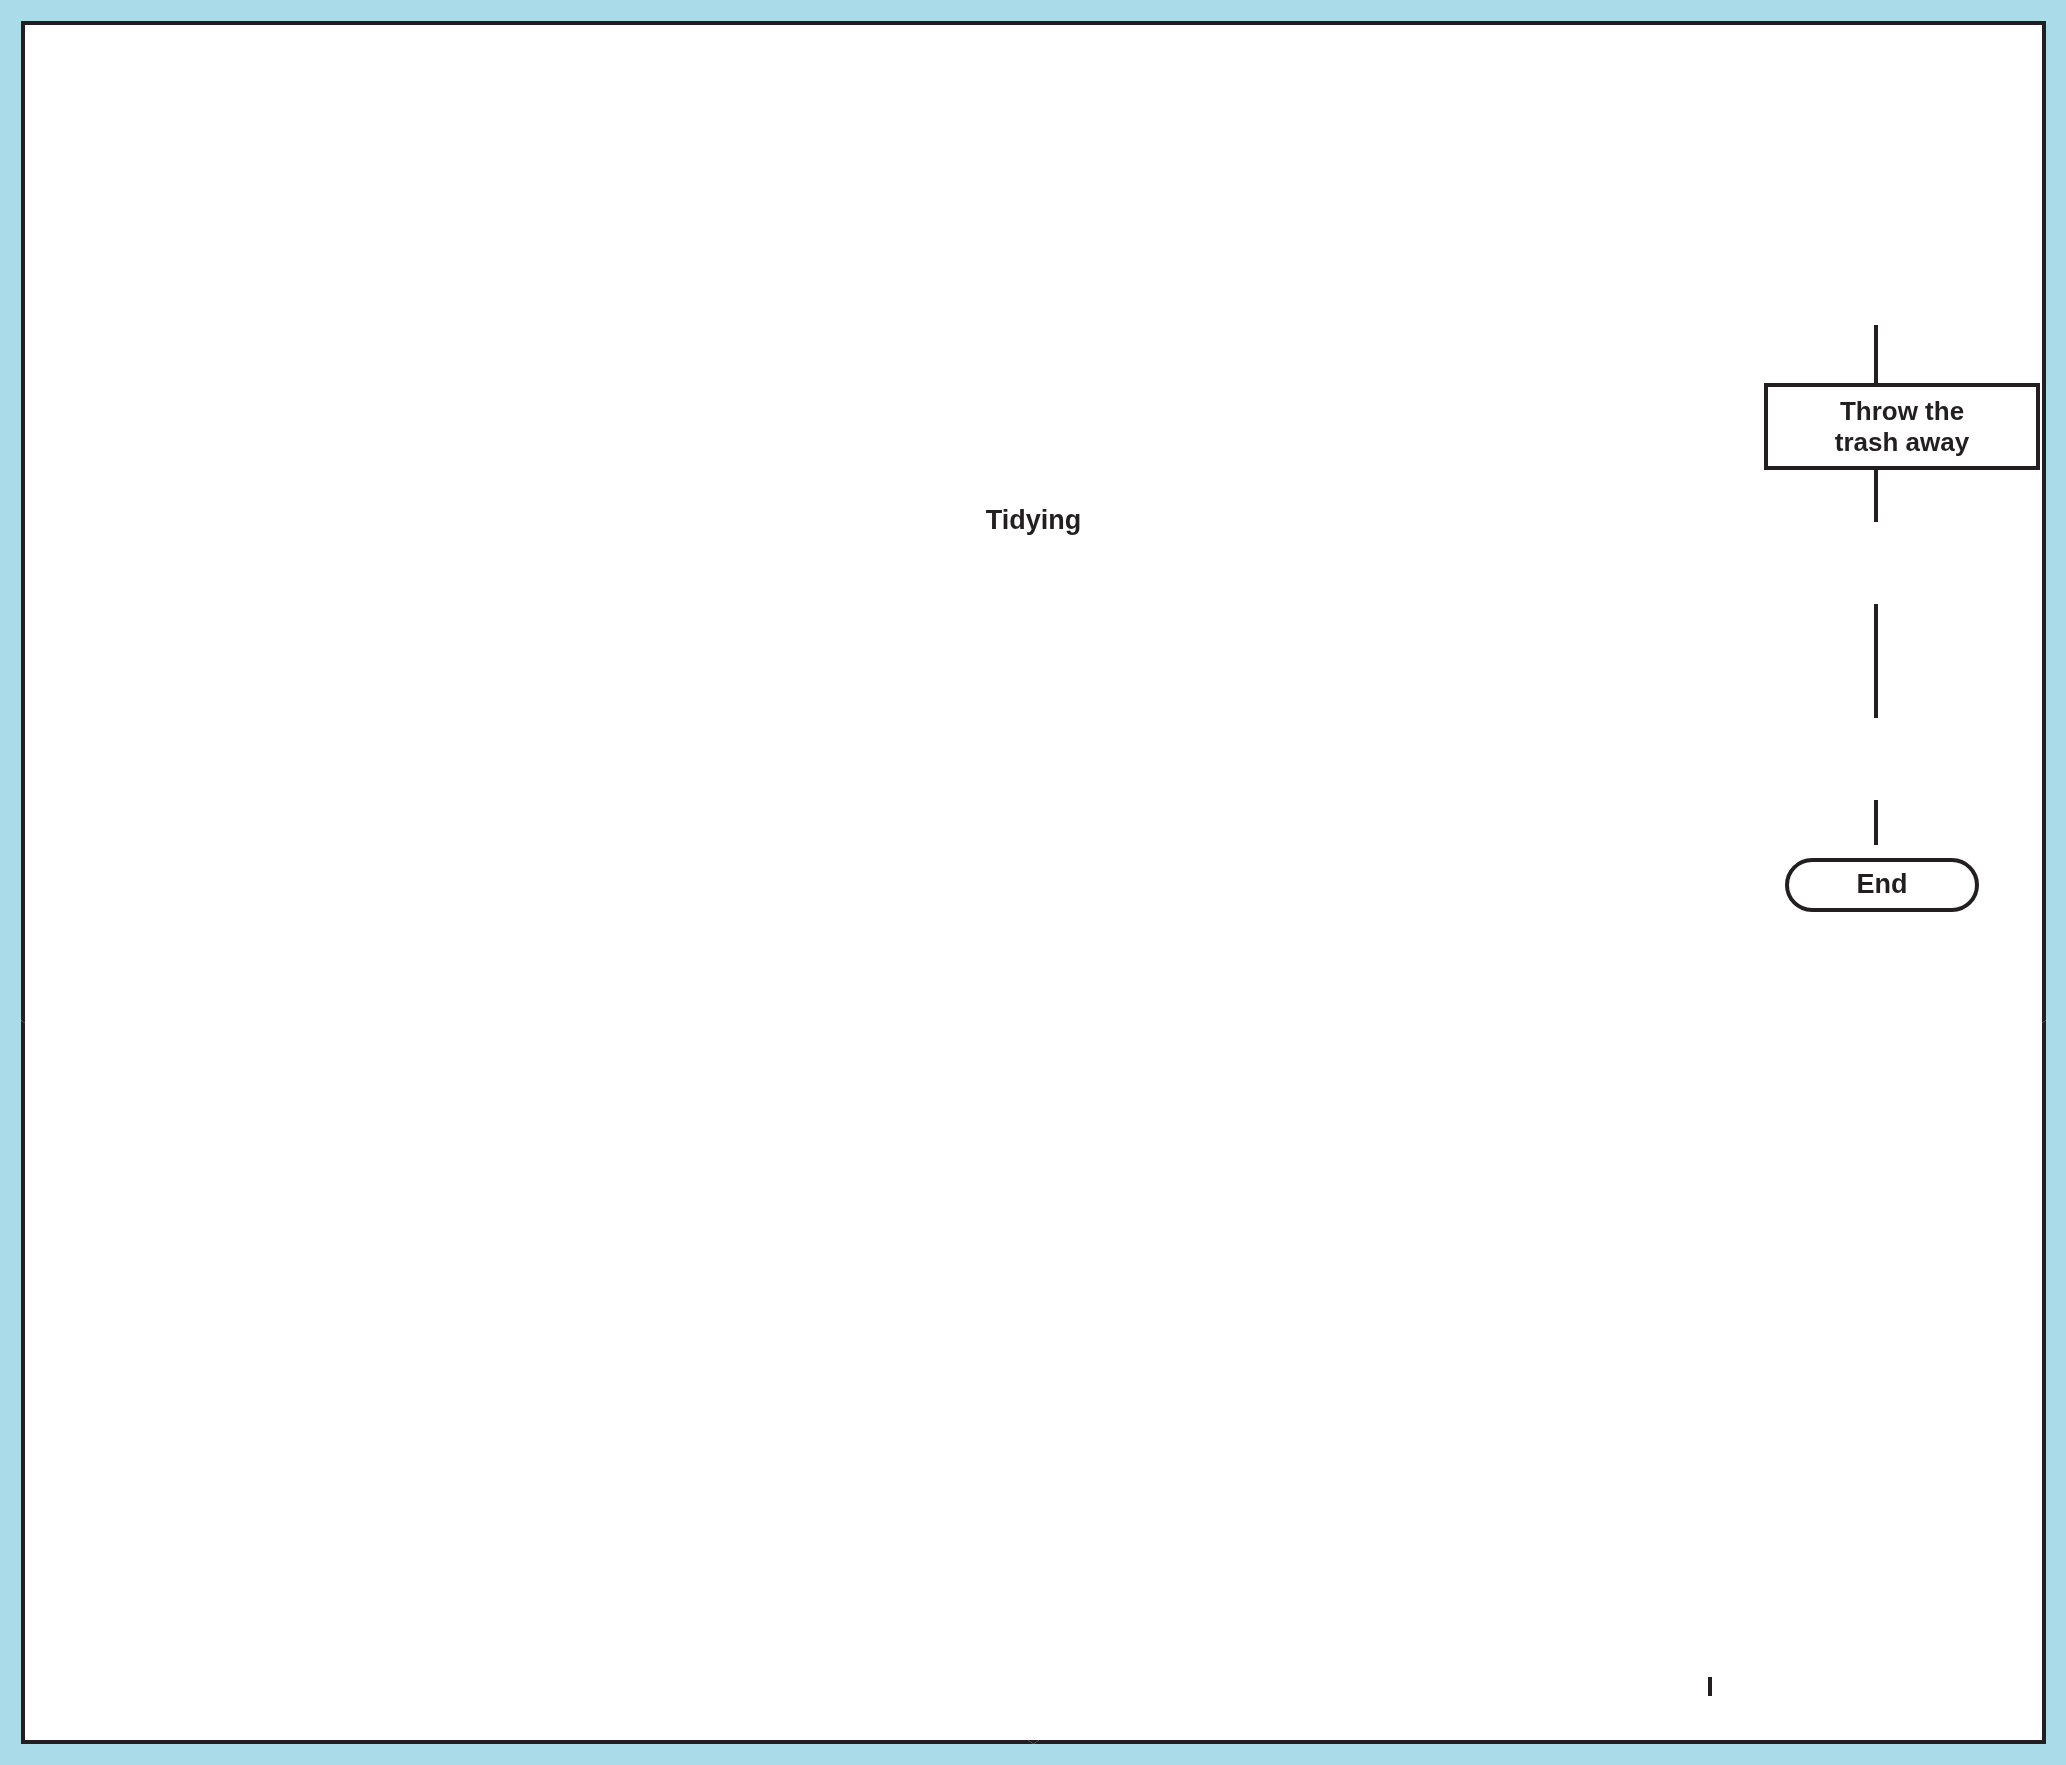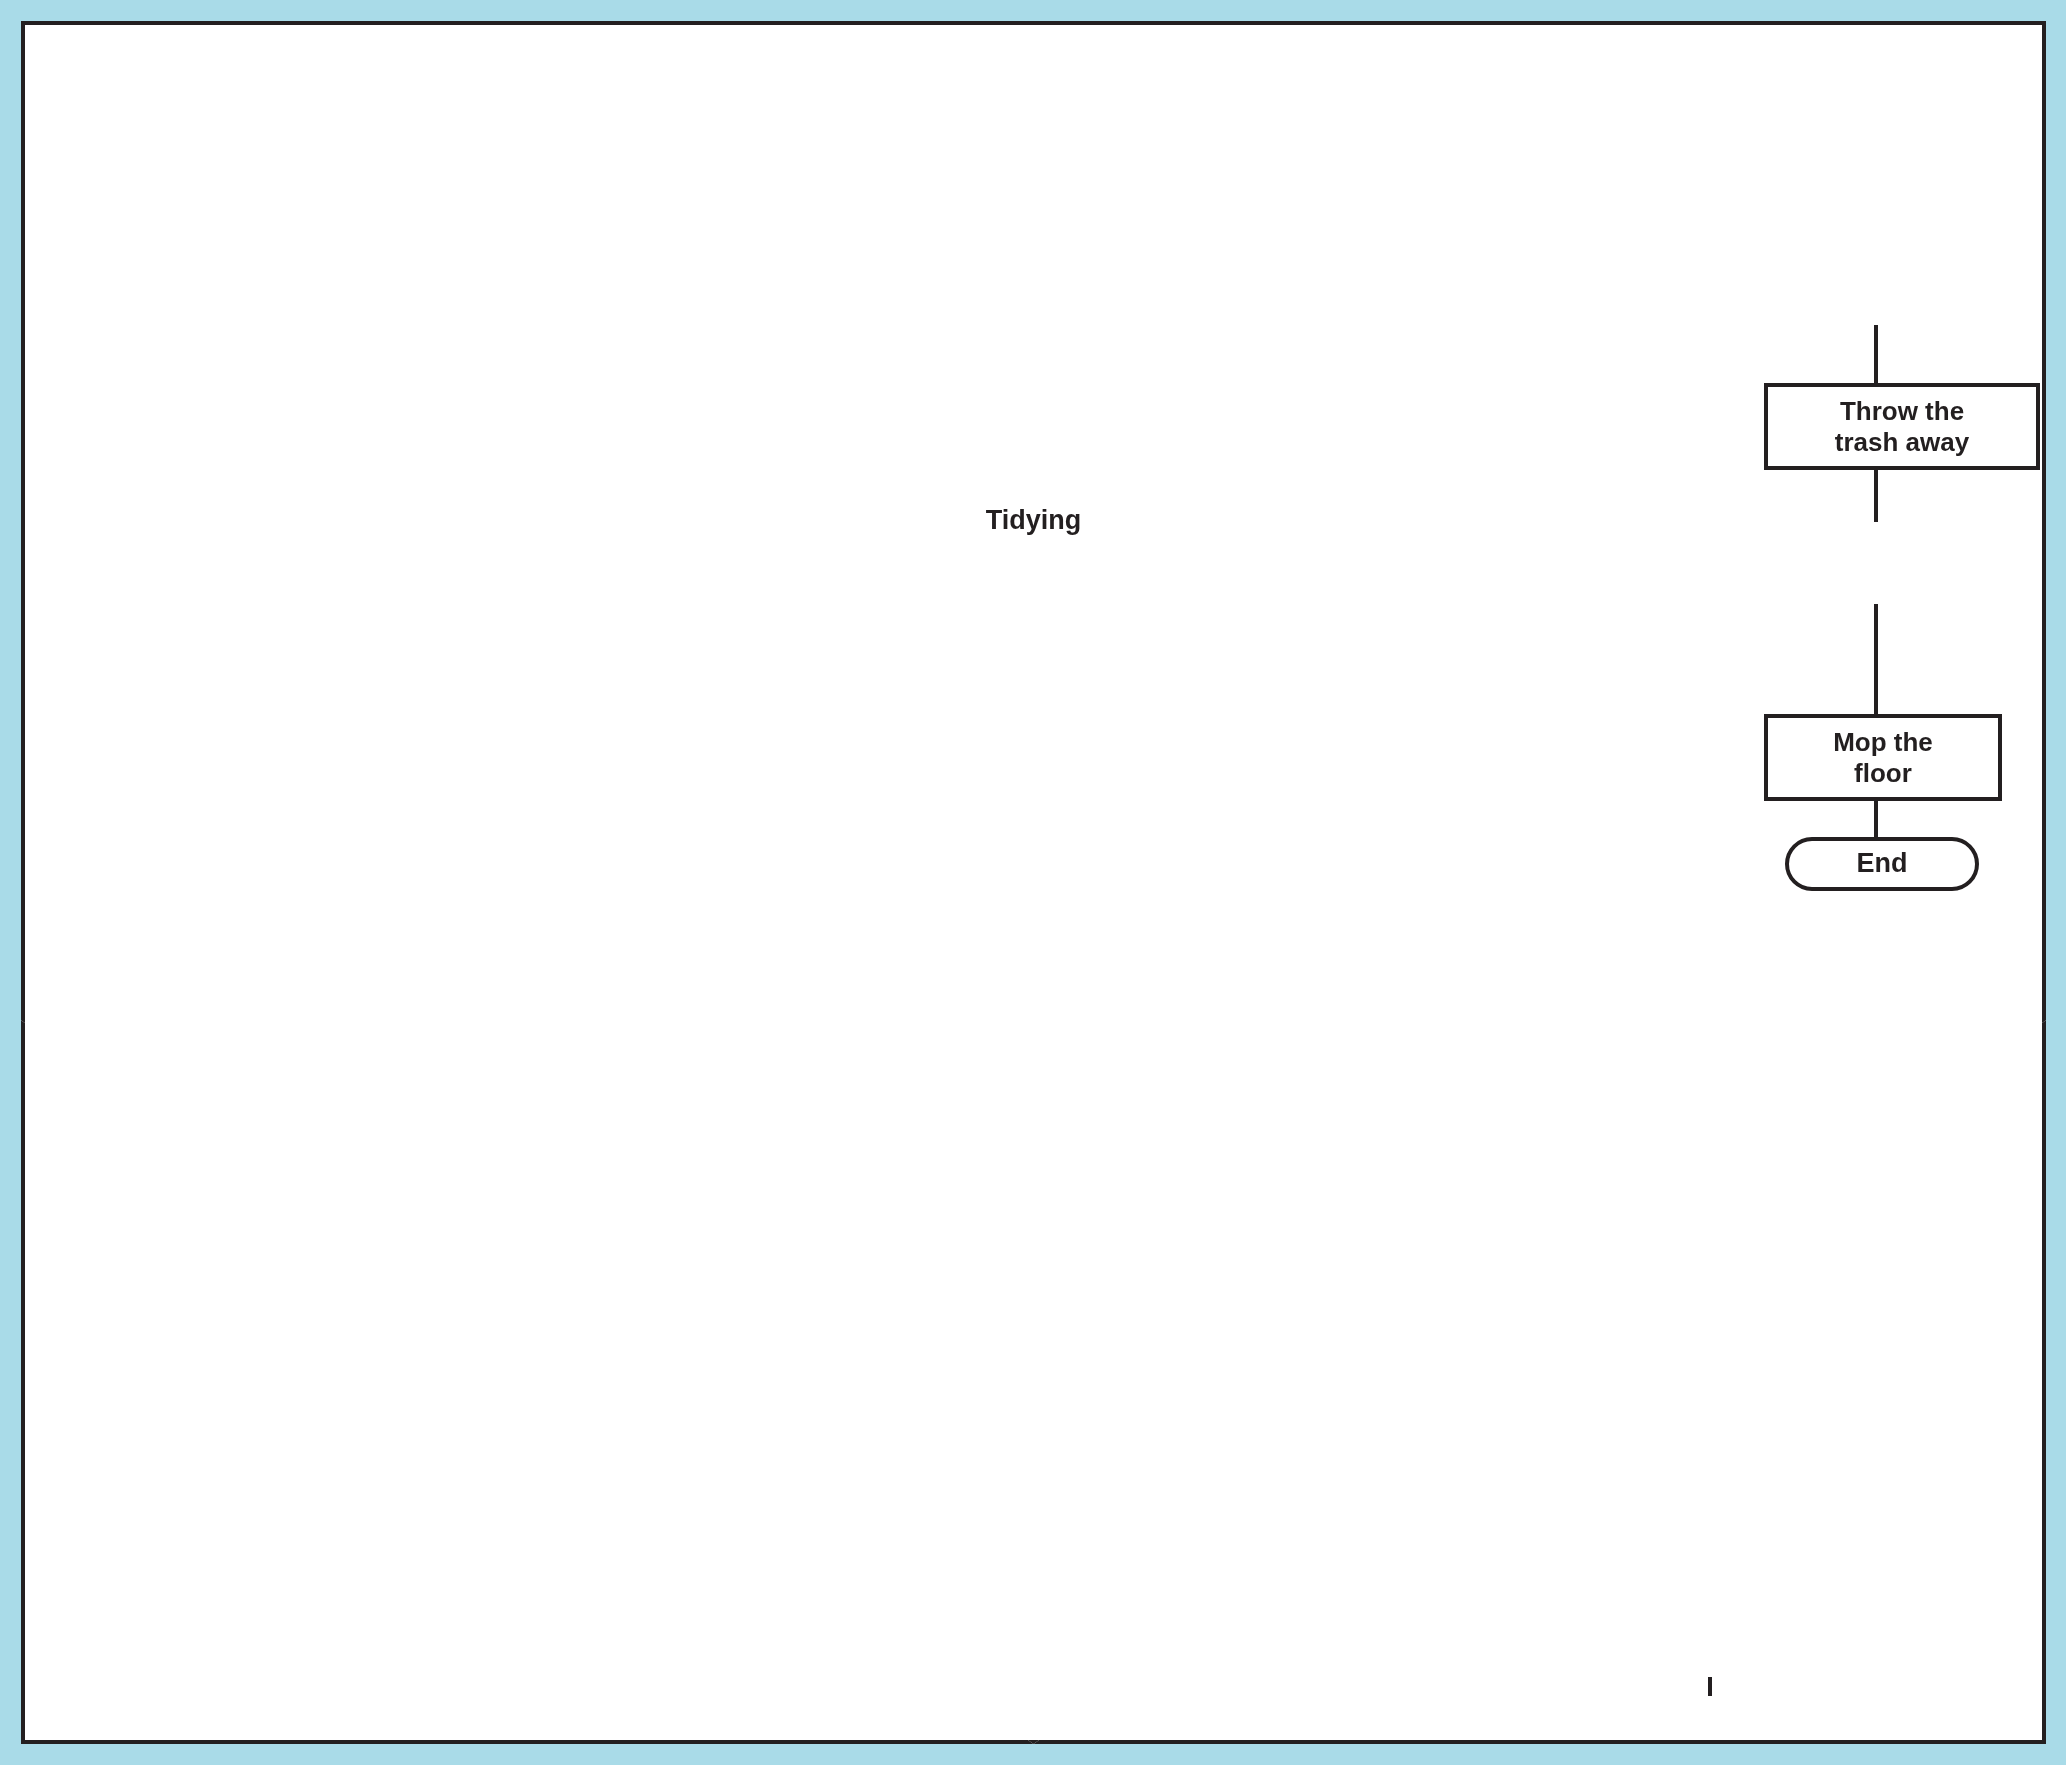--- a/index.html
+++ b/index.html
@@ -23,21 +23,21 @@
     box-sizing:border-box;
     display:flex;
     align-items:center;
     justify-content:center;
     text-align:center;
     color:#231f20;
     font-weight:bold;
     line-height:1.18;
   }
   
-  .terminator{border-radius:873px;}
+  .terminator{border-radius:873px;margin-top:21px;}
   
   .banner{
     border:none;
     background:transparent;
     padding:0;
     display:block;
   }
   .banner .shape{
     position:absolute; inset:0;
     background:#ffffff;
@@ -271,20 +271,18 @@
     <div class="lbl" style="font-size:27px;white-space:pre-line;">Tidying</div>
   </div>
   <div class="ln v" style="left:1853px;top:304px;height:61px;"></div>
 
   <div class="node" style="left:1743px;top:362px;width:276px;height:87px;font-size:26px;white-space:pre-line;">Throw the
 trash away</div>
   <div class="ln v" style="left:1853px;top:447px;height:54px;"></div>
 
   <div class="ln v" style="left:1853px;top:583px;height:114px;"></div>
 
-  <div class="node" style="left:1743px;top:693px;width:238px;height:87px;font-size:26px;white-space:pre-line;">Mop the
-floor</div>
   <div class="ln v" style="left:1853px;top:779px;height:45px;"></div>
 
   <div class="node terminator" style="left:1764px;top:816px;width:194px;height:54px;font-size:27px;">End</div>
 
 </div>
 
 
 </body></html>

